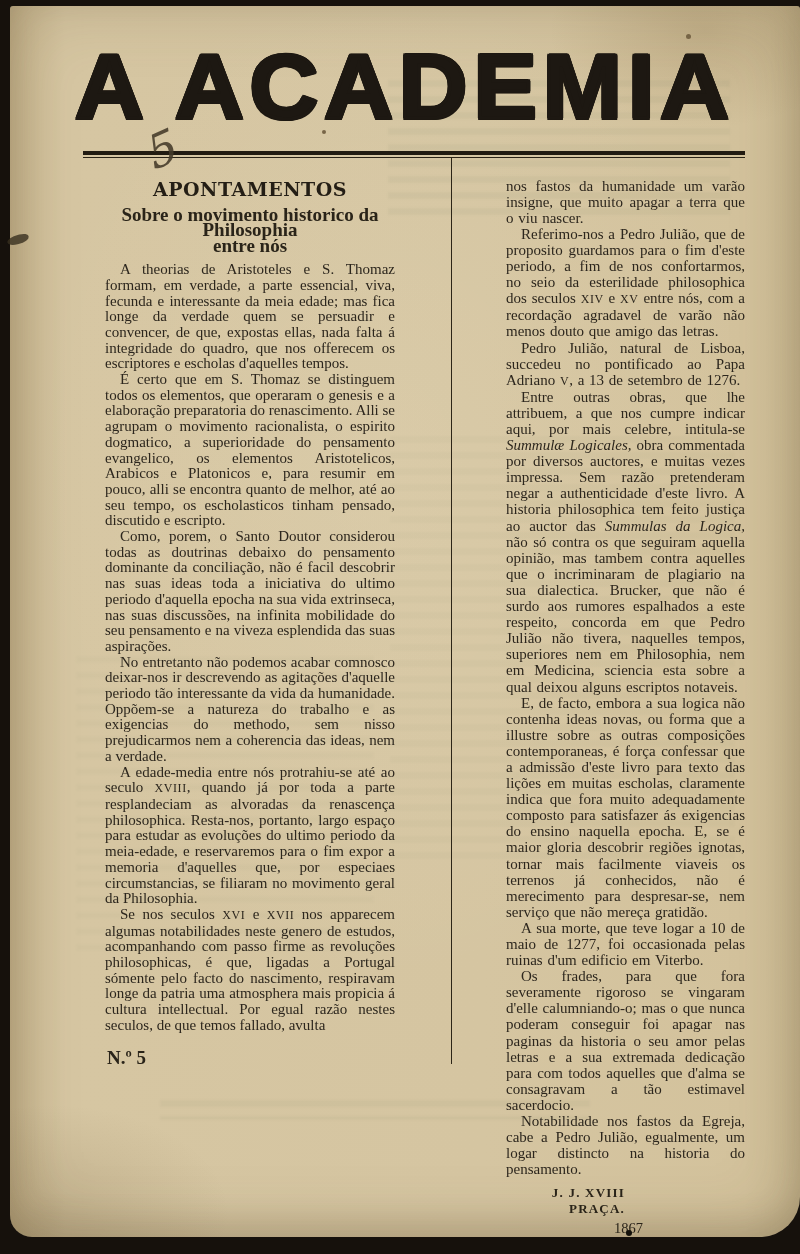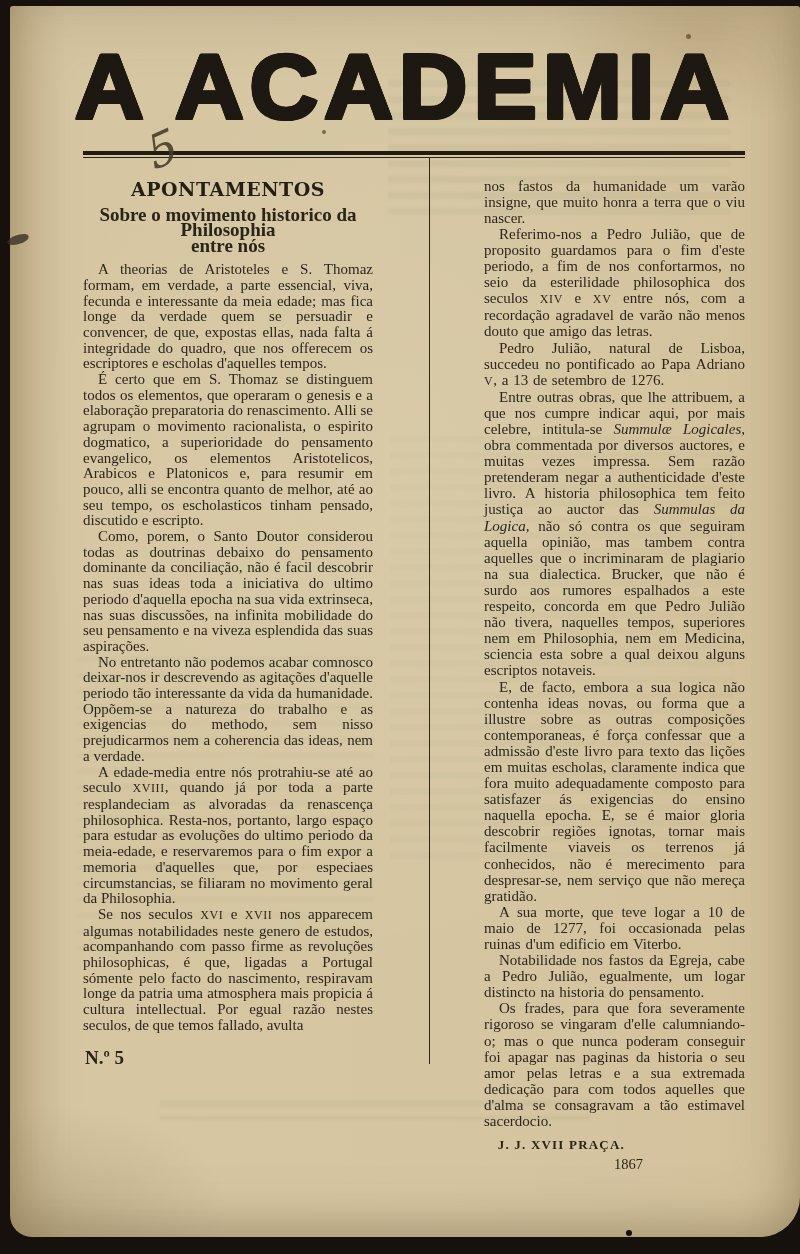--- a/index.html
+++ b/index.html
@@ -48,21 +48,21 @@
     transform:scaleY(.95);
   }
   .mast-sub{
     margin-top:24px;font-family:"DejaVu Serif", serif;font-weight:bold;
     font-size:20px;letter-spacing:4px;color:#c9b993;
     -webkit-text-stroke:1.4px #37301f;
     text-shadow:1.8px 1.8px 0 rgba(55,48,31,.6);
   }
   .rule{position:relative;z-index:2;height:2px;margin:21px 55px 0 73px;
     border-top:4px solid #221c12;border-bottom:1px solid #2a2316;}
-  .columns{position:relative;z-index:2;display:flex;padding:20px 55px 0 73px;align-items:flex-start;gap:47px;}
+  .columns{position:relative;z-index:2;display:flex;padding:20px 55px 0 95px;align-items:flex-start;gap:47px;}
   .col-left{width:290px;flex:none;}
   .divider{flex:none;width:1px;margin:-20px 7px 0 9px;height:906px;background:#2c2517;}
   .col-right{flex:1;min-width:0;}
 
   h2{margin:0 0 7px;font-family:"DejaVu Serif", serif;font-size:19px;text-align:center;
     letter-spacing:.5px;color:#241e15;}
   h3{margin:0 0 9px;font-size:19px;font-weight:bold;text-align:center;line-height:15.5px;
     color:#2a2419;}
   .body{font-size:15px;line-height:15.7px;text-align:justify;color:#2c261d;}
   .body p{margin:0;text-indent:15px;}
@@ -107,28 +107,28 @@
           <p>A edade-media entre nós protrahiu-se até ao seculo <span class="sc">XVIII</span>, quando já por toda a parte resplandeciam as alvoradas da renascença philosophica. Resta-nos, portanto, largo espaço para estudar as evoluções do ultimo periodo da meia-edade, e reservaremos para o fim expor a memoria d'aquelles que, por especiaes circumstancias, se filiaram no movimento geral da Philosophia.</p>
           <p>Se nos seculos <span class="sc">XVI</span> e <span class="sc">XVII</span> nos apparecem algumas notabilidades neste genero de estudos, acompanhando com passo firme as revoluções philosophicas, é que, ligadas a Portugal sómente pelo facto do nascimento, respiravam longe da patria uma atmosphera mais propicia á cultura intellectual. Por egual razão nestes seculos, de que temos fallado, avulta</p>
         </div>
       <div class="issue">N.º 5</div>
     </section>
 
     <div class="divider"></div>
 
     <section class="col-right">
       <div class="body body-r">
-          <p class="noind">nos fastos da humanidade um varão insigne, que muito honra a terra que o viu nascer.</p>
+          <p class="noind">nos fastos da humanidade um varão insigne, que muito apagar a terra que o viu nascer.</p>
           <p>Referimo-nos a Pedro Julião, que de proposito guardamos para o fim d'este periodo, a fim de nos confortarmos, no seio da esterilidade philosophica dos seculos <span class="sc">XIV</span> e <span class="sc">XV</span> entre nós, com a recordação agradavel de varão não menos douto que amigo das letras.</p>
           <p>Pedro Julião, natural de Lisboa, succedeu no pontificado ao Papa Adriano <span class="sc">V</span>, a 13 de setembro de 1276.</p>
           <p>Entre outras obras, que lhe attribuem, a que nos cumpre indicar aqui, por mais celebre, intitula-se <span class="i">Summulæ Logicales,</span> obra commentada por diversos auctores, e muitas vezes impressa. Sem razão pretenderam negar a authenticidade d'este livro. A historia philosophica tem feito justiça ao auctor das <span class="i">Summulas da Logica,</span> não só contra os que seguiram aquella opinião, mas tambem contra aquelles que o incriminaram de plagiario na sua dialectica. Brucker, que não é surdo aos rumores espalhados a este respeito, concorda em que Pedro Julião não tivera, naquelles tempos, superiores nem em Philosophia, nem em Medicina, sciencia esta sobre a qual deixou alguns escriptos notaveis.</p>
           <p>E, de facto, embora a sua logica não contenha ideas novas, ou forma que a illustre sobre as outras composições contemporaneas, é força confessar que a admissão d'este livro para texto das lições em muitas escholas, claramente indica que fora muito adequadamente composto para satisfazer ás exigencias do ensino naquella epocha. E, se é maior gloria descobrir regiões ignotas, tornar mais facilmente viaveis os terrenos já conhecidos, não é merecimento para despresar-se, nem serviço que não mereça gratidão.</p>
           <p>A sua morte, que teve logar a 10 de maio de 1277, foi occasionada pelas ruinas d'um edificio em Viterbo.</p>
+          <p>Os frades, para que fora severamente rigoroso se vingaram d'elle calumniando-o; mas o que nunca poderam conseguir foi apagar nas paginas da historia o seu amor pelas letras e a sua extremada dedicação para com todos aquelles que d'alma se consagravam a tão estimavel sacerdocio.</p>
           <p>Notabilidade nos fastos da Egreja, cabe a Pedro Julião, egualmente, um logar distincto na historia do pensamento.</p>
-          <p>Os frades, para que fora severamente rigoroso se vingaram d'elle calumniando-o; mas o que nunca poderam conseguir foi apagar nas paginas da historia o seu amor pelas letras e a sua extremada dedicação para com todos aquelles que d'alma se consagravam a tão estimavel sacerdocio.</p>
         </div>
-      <div class="sig">J. J. XVII PRAÇA.</div>
+      <div class="sig">J. J. XVIII PRAÇA.</div>
       <div class="year">1867</div>
     </section>
   </div>
 
   <div class="dot"></div>
 </div>
 
 </body></html>

